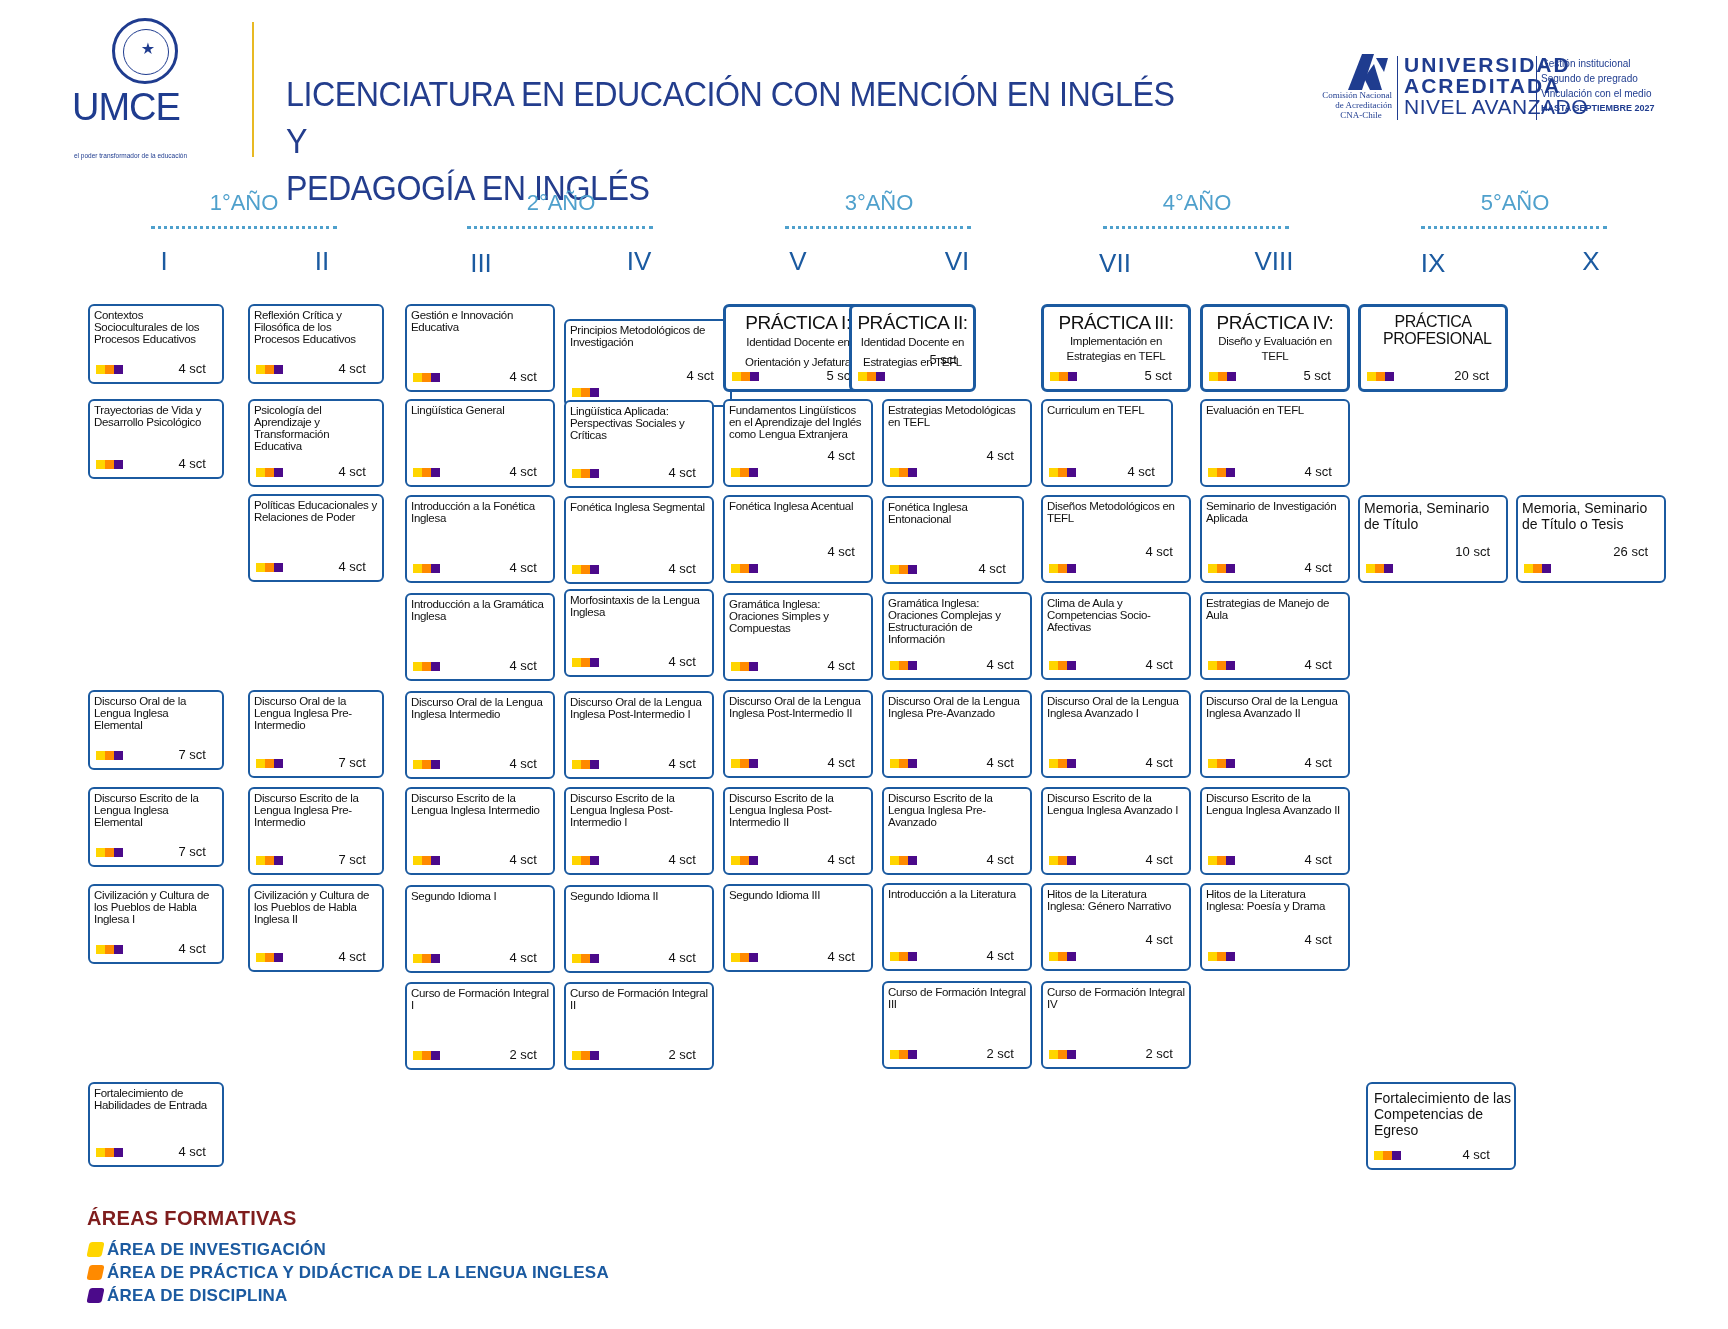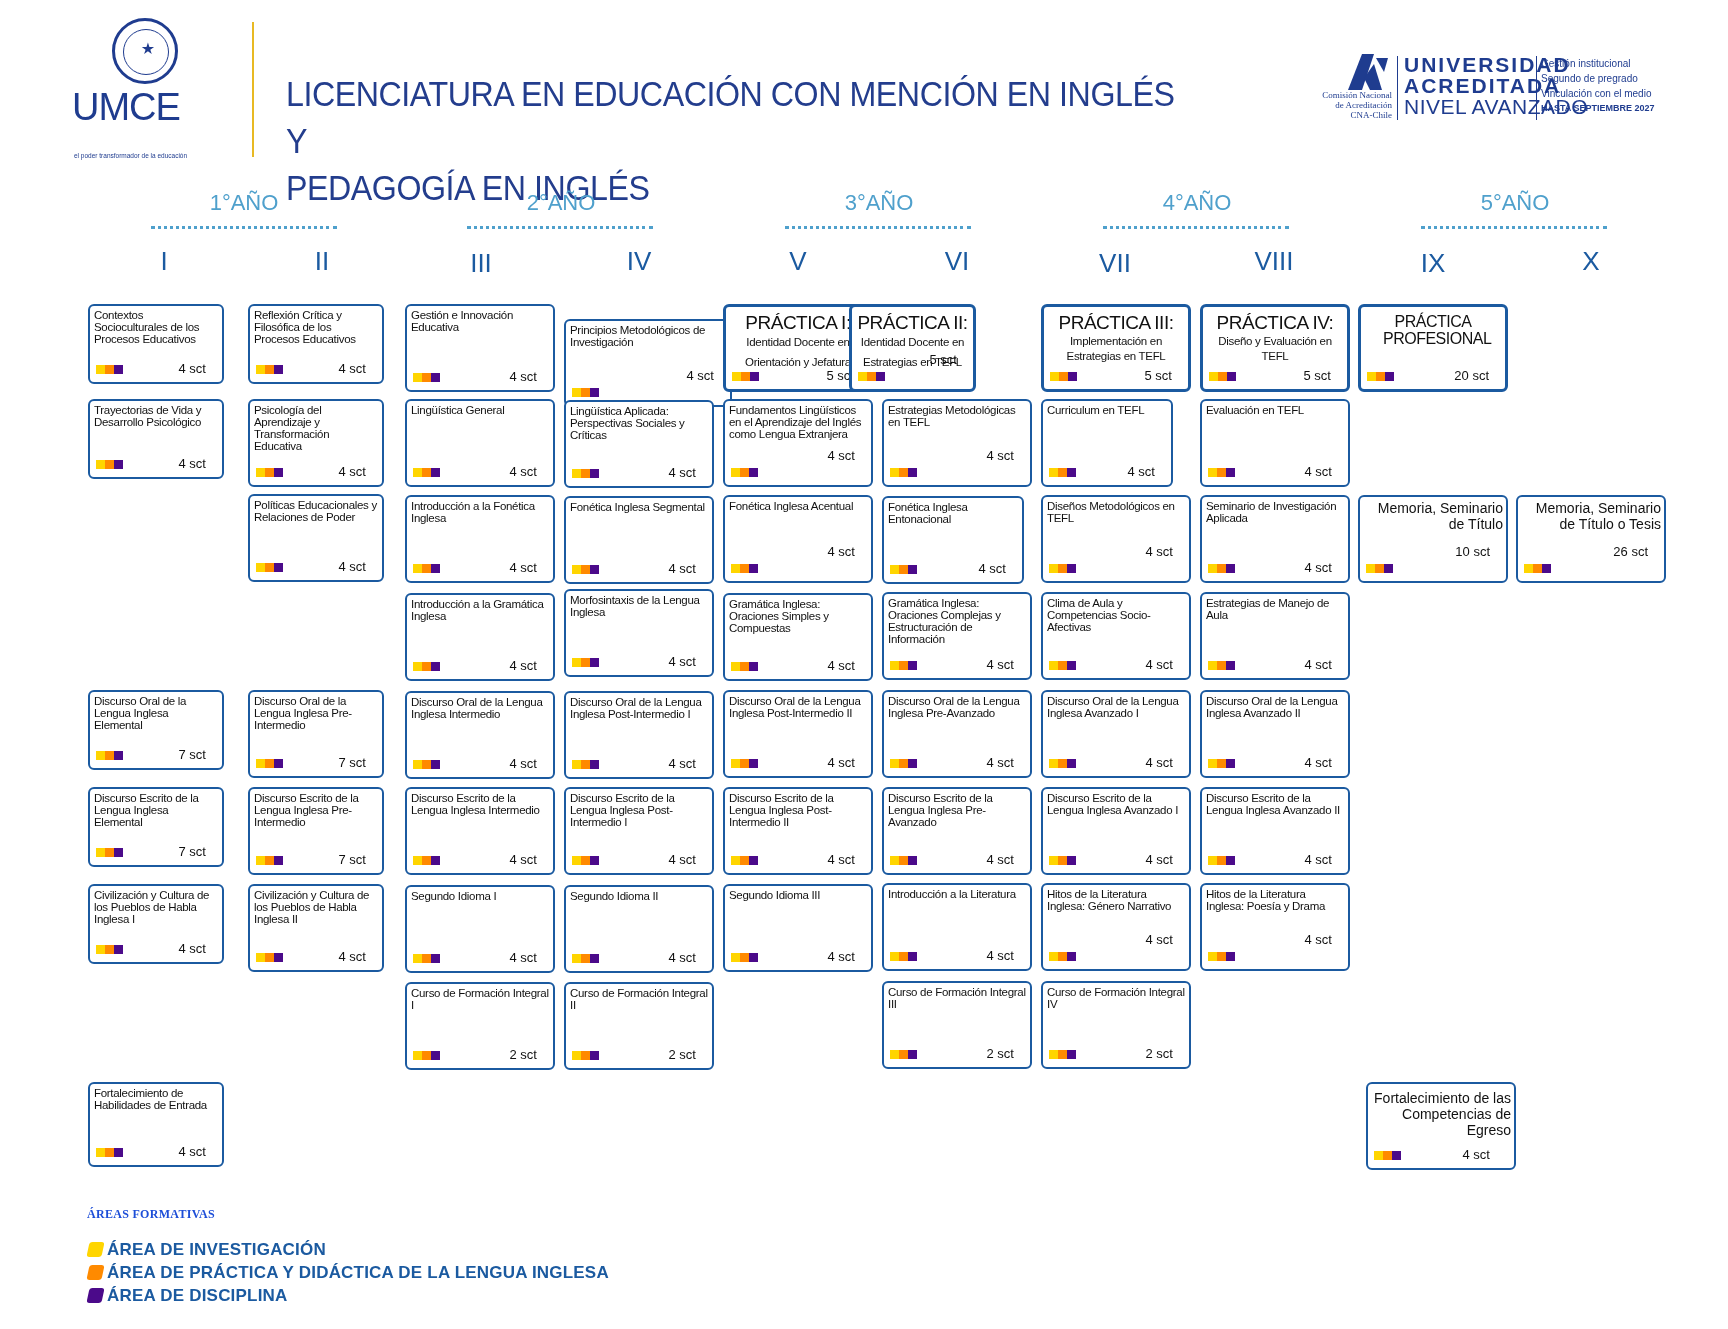--- a/index.html
+++ b/index.html
@@ -25,31 +25,31 @@
   .accr-side { position:absolute; left:241px; top:6px; font-size:10px; color:#1f3c8f; line-height:15px; white-space:nowrap; }
   .accr-side .b { font-weight:bold; font-size:9px; }
   
   .year { position:absolute; top:190px; width:200px; text-align:center; font-size:22px; color:#4fa0cc; font-family:"Liberation Sans Narrow","Liberation Sans", sans-serif; }
   .dots { position:absolute; top:226px; width:186px; height:0; border-top:3px dotted #4fa0cc; }
   .sem { position:absolute; top:246px; width:60px; text-align:center; font-size:26px; color:#1b5aa0; font-family:"Liberation Sans Narrow","Liberation Sans", sans-serif; }
   
   .card { position:absolute; width:136px; height:80px; border:2px solid #1b5aa0; border-radius:6px; box-sizing:border-box; background:#fff; }
   .card.prac { border-width:3px; }
   .card .name { position:absolute; left:4px; top:3px; right:3px; font-family:"Liberation Sans Narrow","Liberation Sans", sans-serif; font-size:11.5px; line-height:12px; color:#111; letter-spacing:-0.3px; }
-  .card.big .name { font-size:14px; line-height:16px; letter-spacing:0;text-align:right; }
+  .card.big .name { font-size:14px; line-height:16px; letter-spacing:0; }
   .card.prac .name { text-align:center; left:2px; right:2px; top:6px; }
   .card.prac .ptitle { font-size:19px; line-height:19px; display:block; letter-spacing:-0.5px; }
   .card.prac .psub { font-size:11.5px; line-height:20px; display:block; }
   .card .sct { position:absolute; right:16px; bottom:6px; font-size:13px; color:#111; font-family:"Liberation Sans Narrow","Liberation Sans", sans-serif; }
   .card .sct.up { bottom:22px; }
   .card .areas { position:absolute; left:6px; bottom:8px; display:flex; }
   .card .areas span { width:9px; height:9px; display:block; }
   .c-y { background:#ffd500; } .c-o { background:#ff8a00; } .c-p { background:#4b0a8a; }
   
-  #legend-title { left:87px; top:1207px; font-size:12px; font-weight:bold; color:#1d4ed8; letter-spacing:0.3px;font-family:Liberation Serif, serif; }
+  #legend-title { left:87px; top:1207px; font-size:20px; font-weight:bold; color:#7f1d1d; letter-spacing:0.3px; }
   .leg { position:absolute; left:88px; font-size:17px; color:#1b5aa0; font-weight:bold; letter-spacing:0.2px; font-family:"Liberation Sans Narrow","Liberation Sans", sans-serif; }
   .leg .sw { display:inline-block; width:15px; height:15px; border-radius:3px; transform:skewX(-12deg); margin-right:4px; vertical-align:-2px; }
 </style>
 </head>
 <body>
 
 <div id="logo" class="abs">
   <div class="seal">
       <div class="seal-star">★</div>
     </div>
@@ -64,21 +64,21 @@
 
 <div id="accr" class="abs">
   <svg class="cna-mark" viewBox="0 0 40 36">
     <polygon points="0,36 14,0 26,0 14,36" fill="#1f3c8f"></polygon>
     <polygon points="16,24 26,10 34,36 22,36" fill="#1f3c8f"></polygon>
     <polygon points="28,4 40,4 36,18" fill="#1f3c8f"></polygon>
   </svg>
   <div class="cna-text">
     <div>Comisión Nacional</div>
     <div>de Acreditación</div>
-    <div style="text-align:right;padding-left:30px">CNA-Chile</div>
+    <div style="text-align:center;padding-left:30px">CNA-Chile</div>
   </div>
   <div class="accr-bar1"></div>
   <div class="accr-main">
     <div>UNIVERSIDAD</div>
     <div>ACREDITADA</div>
     <div class="l3">NIVEL AVANZADO</div>
   </div>
   <div class="accr-bar2"></div>
   <div class="accr-side">
     <div>Gestión institucional</div>

